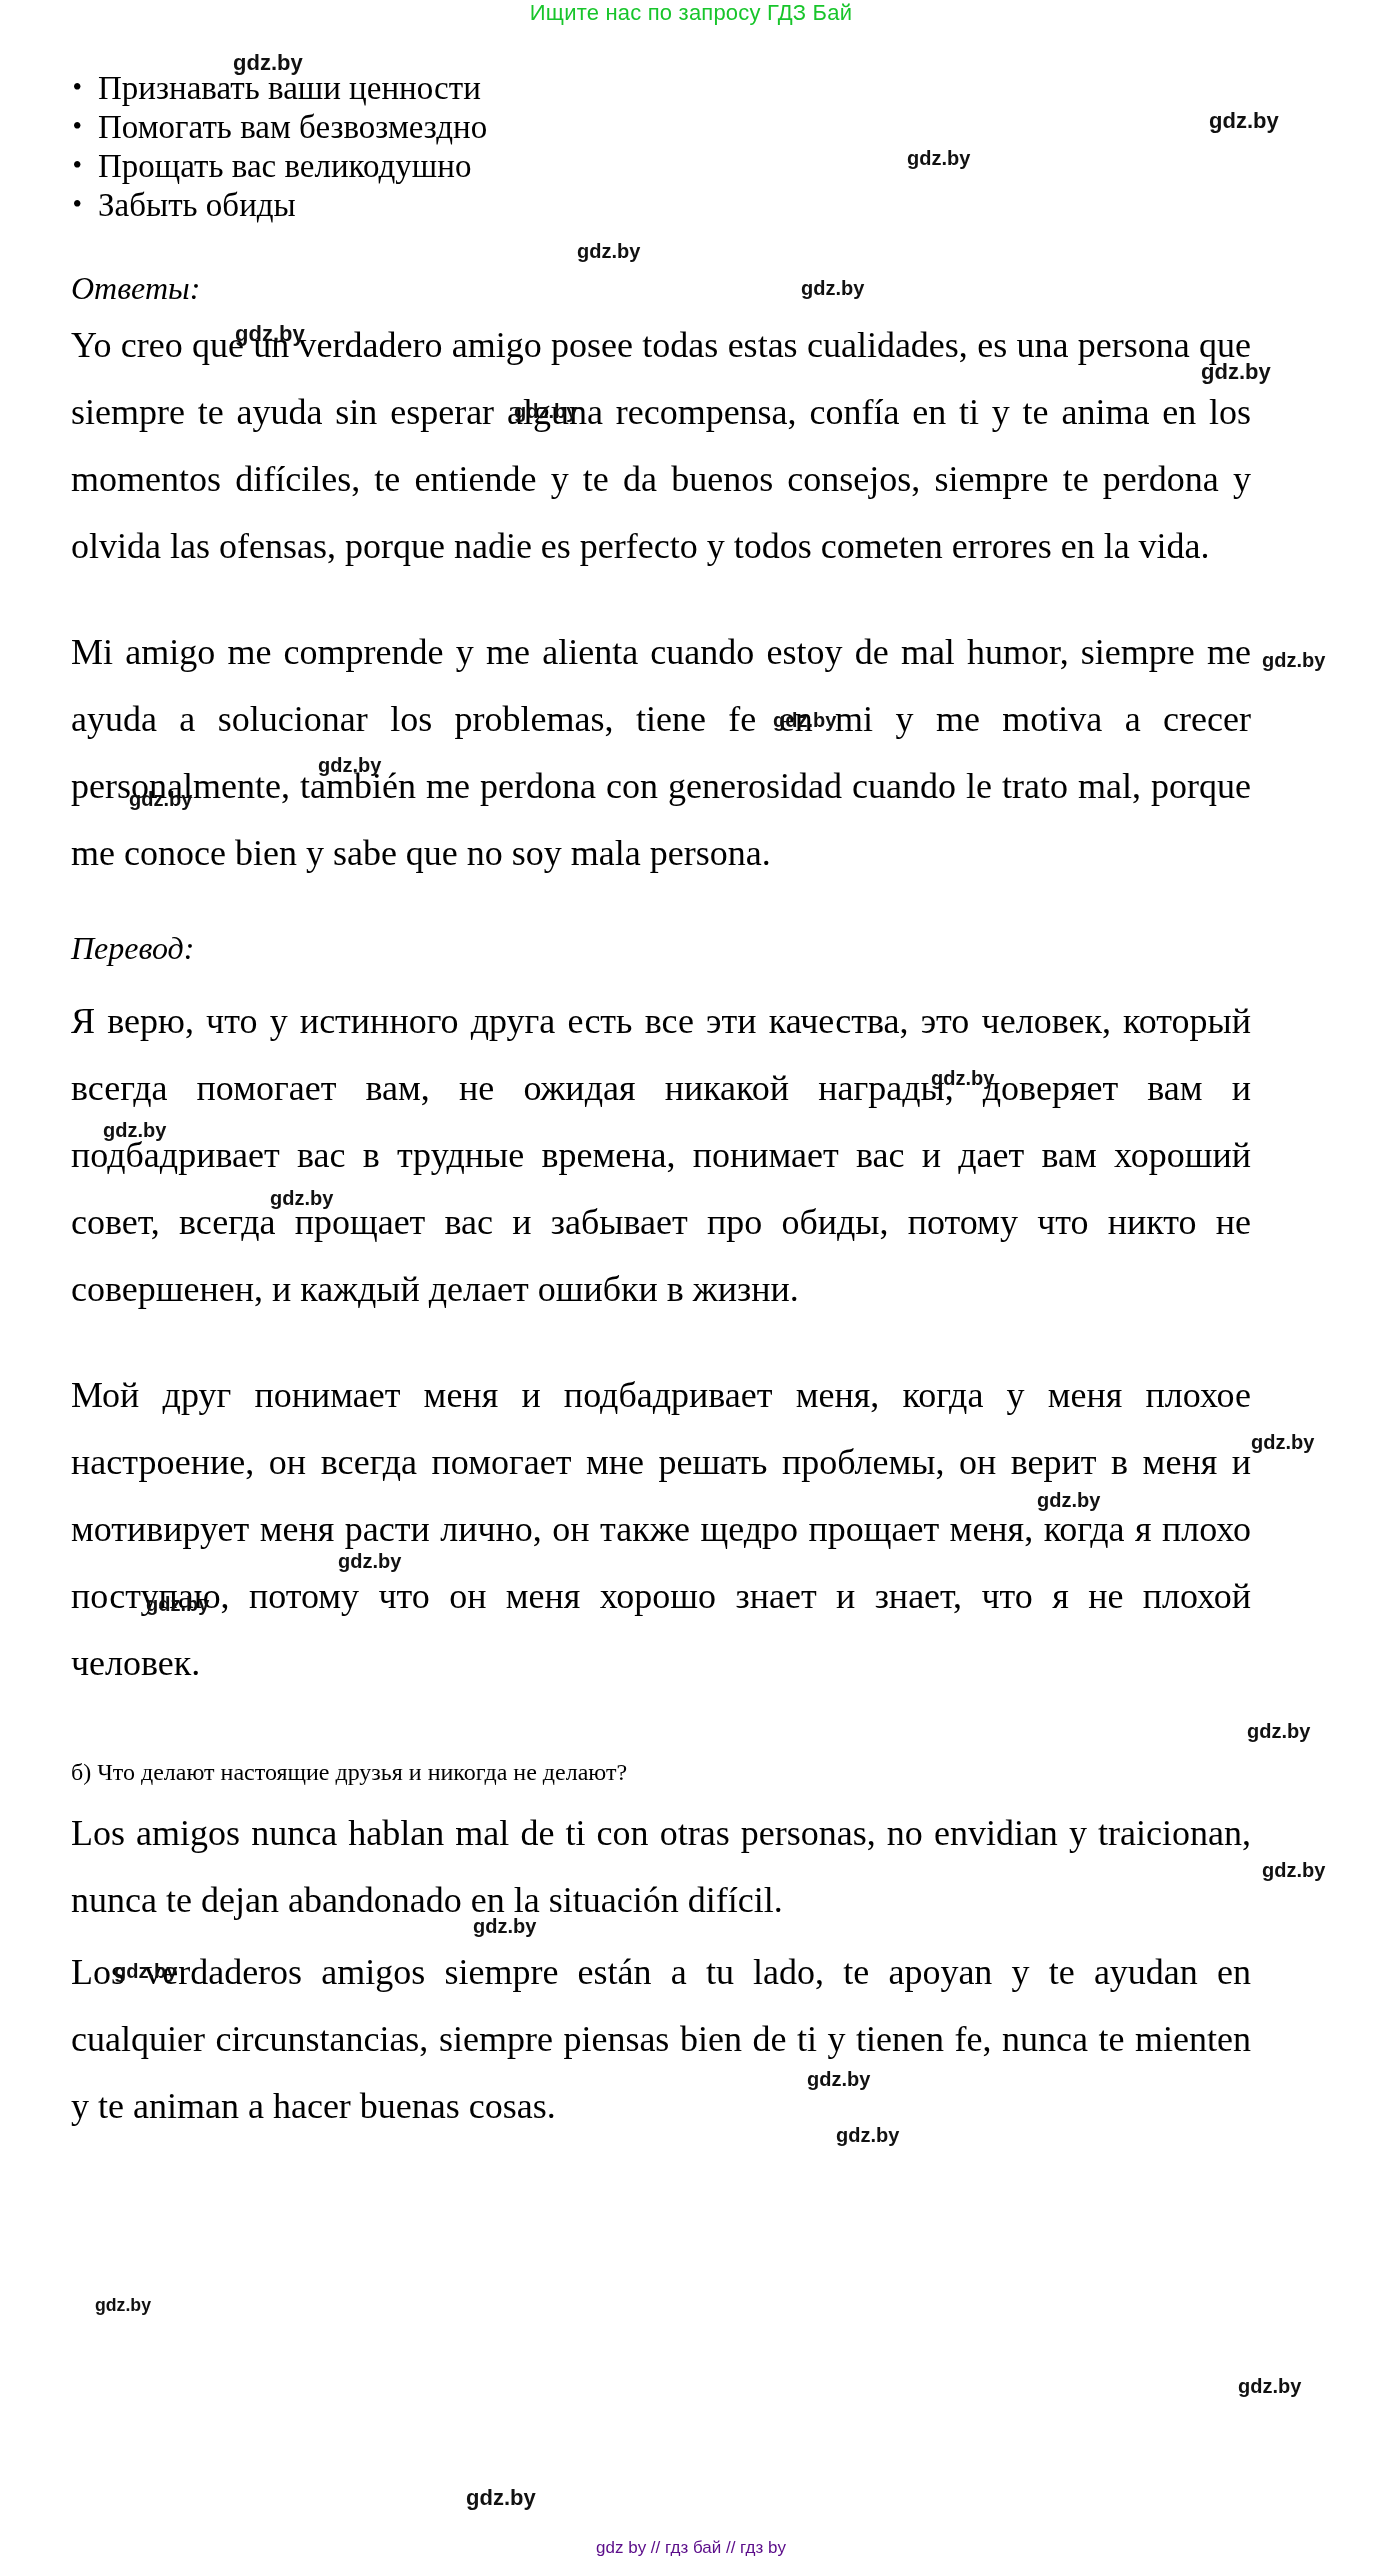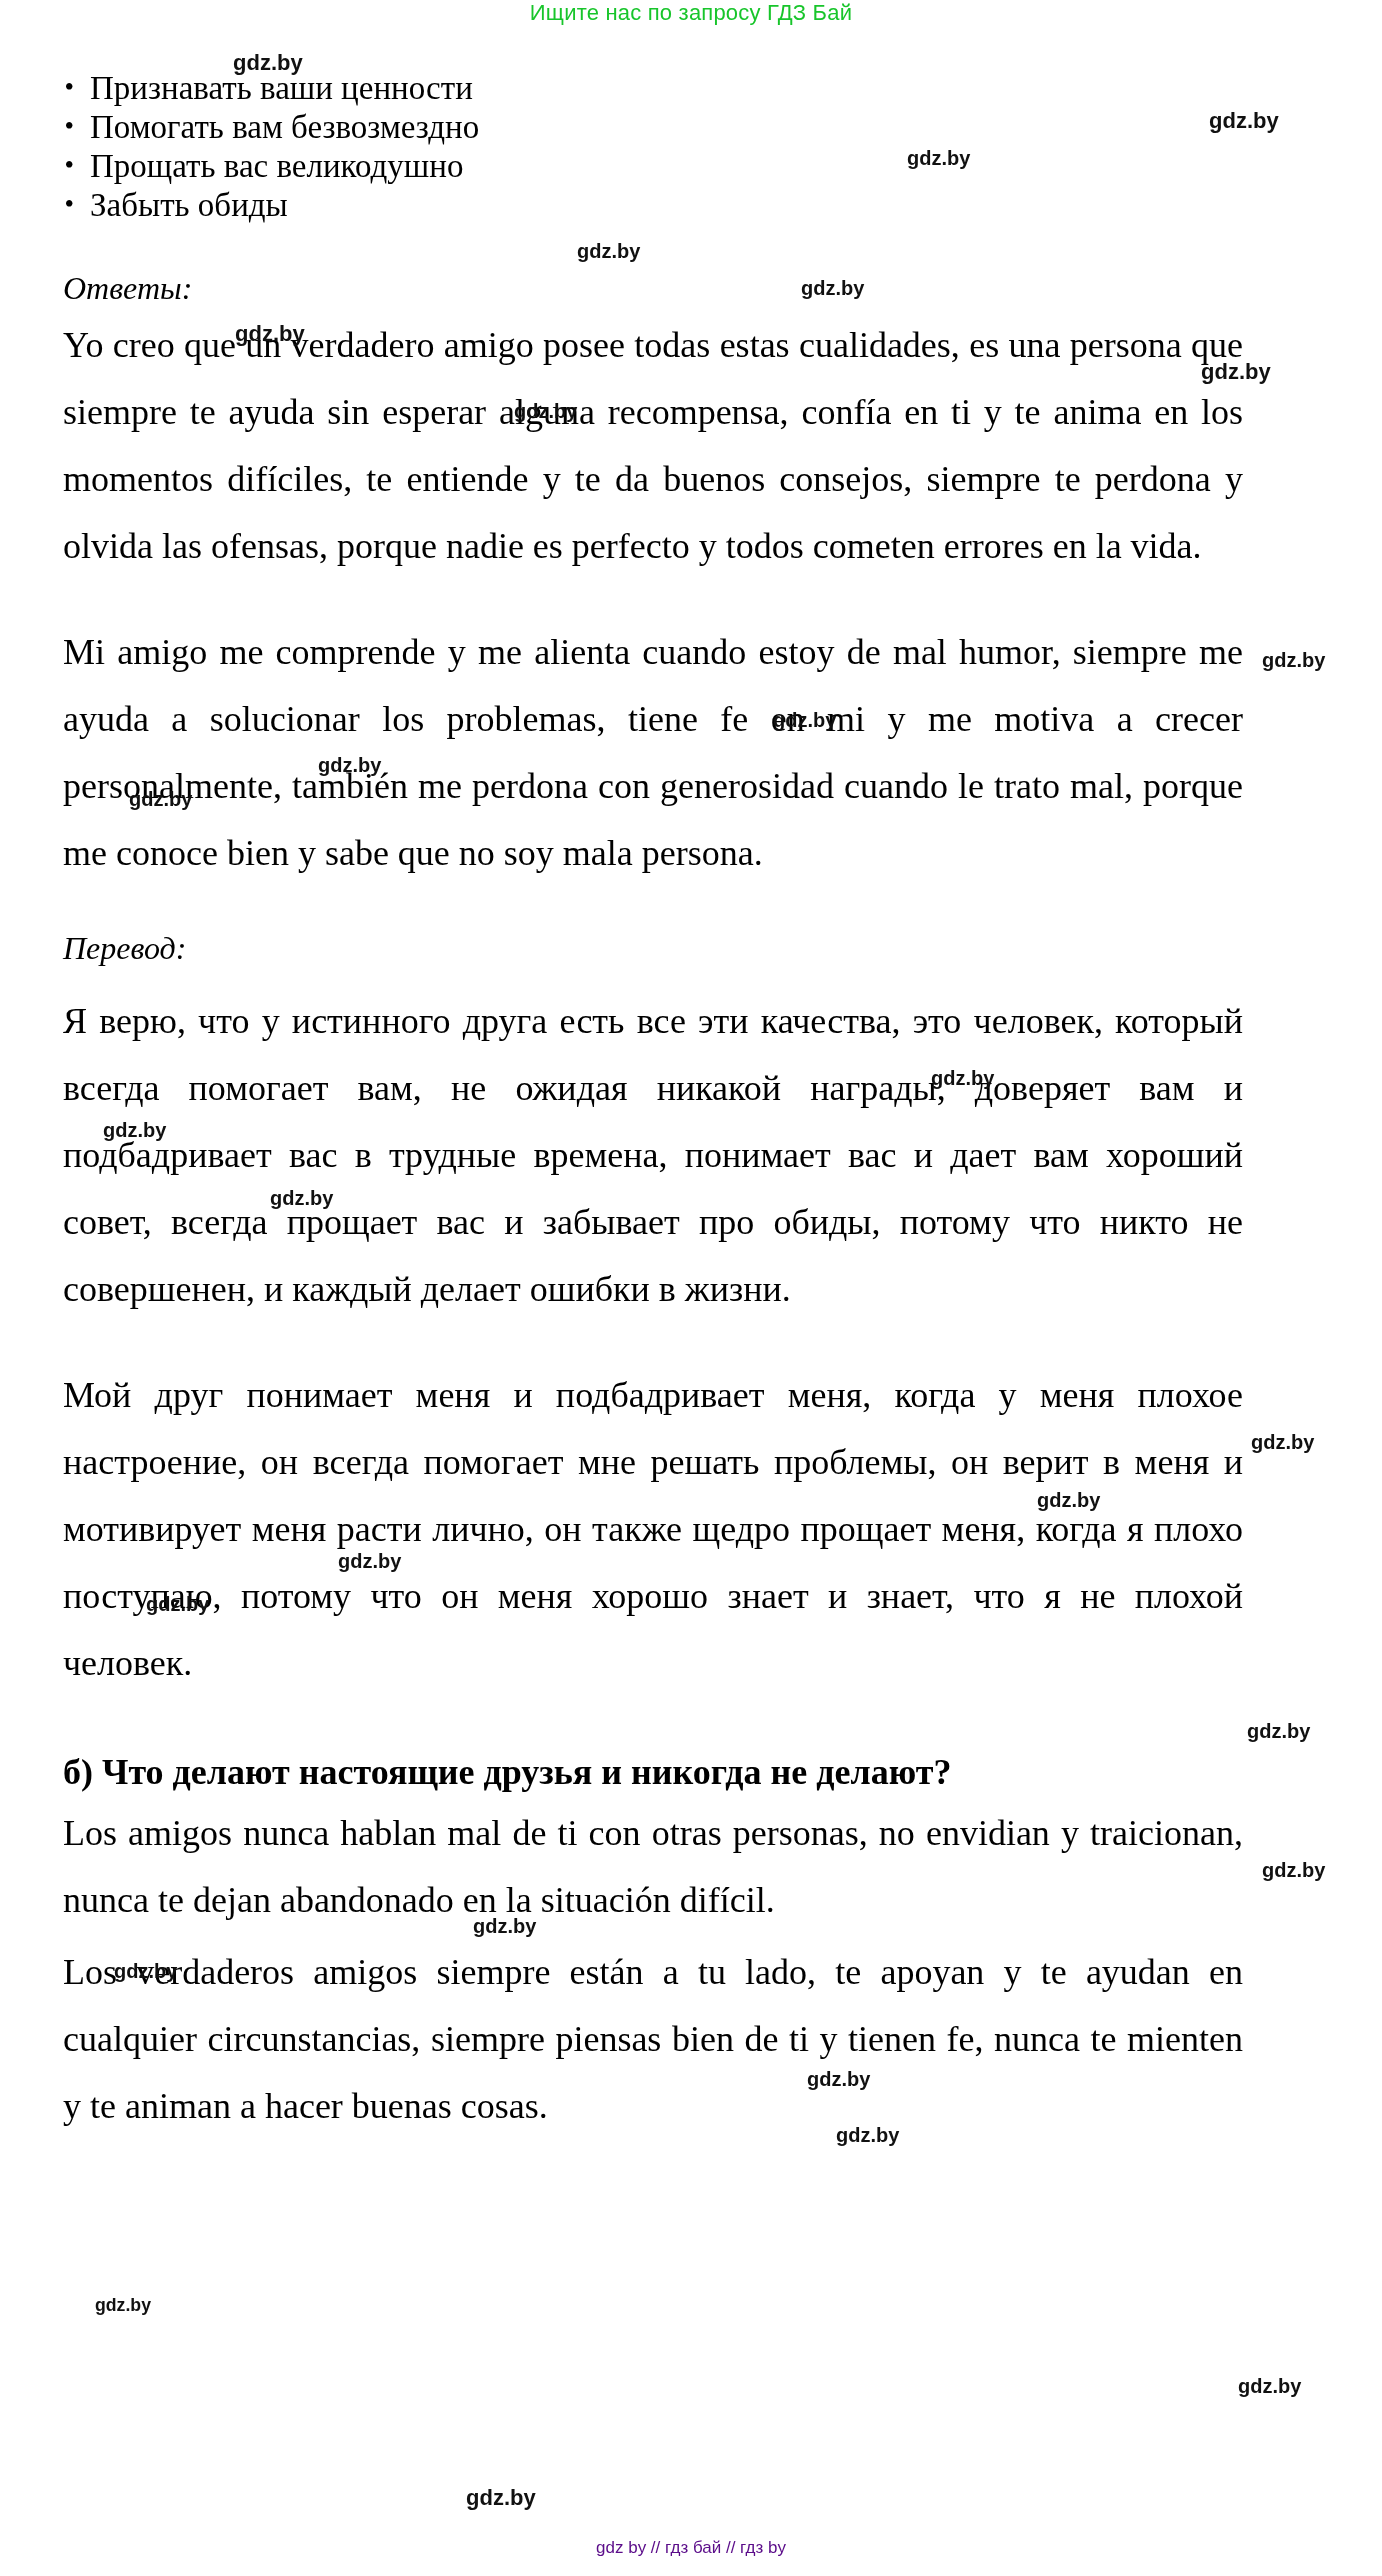--- a/index.html
+++ b/index.html
@@ -35,21 +35,21 @@
     font-family: "Liberation Sans", "DejaVu Sans", sans-serif;
     font-size: 22px;
     letter-spacing: 0.2px;
     color: #18c52b;
     white-space: nowrap;
   }
 
   
   .content {
     position: absolute;
-    left: 63px;
+    left: 71px;
     top: 69px;
     width: 1180px;
   }
 
   
   ul.bullets {
     list-style: none;
     margin: 0;
     padding: 0;
   }
@@ -81,23 +81,23 @@
     line-height: 67px;
     margin: 4.8px 0 0 0;
     text-align: justify;
     text-justify: inter-word;
     hyphens: none;
   }
   p.gap { margin-top: 39px; }
   p.gap-sm { margin-top: 21px; }
 
   h3.question {
-    font-size: 36px;
+    font-size: 24px;
     line-height: 39px;
-    font-weight: bold;
+    font-weight: normal;
     margin: 0;
     white-space: nowrap;
   }
 
   
   .wm {
     position: absolute;
     font-family: "Liberation Sans", "DejaVu Sans", sans-serif;
     color: #111111;
     white-space: nowrap;

